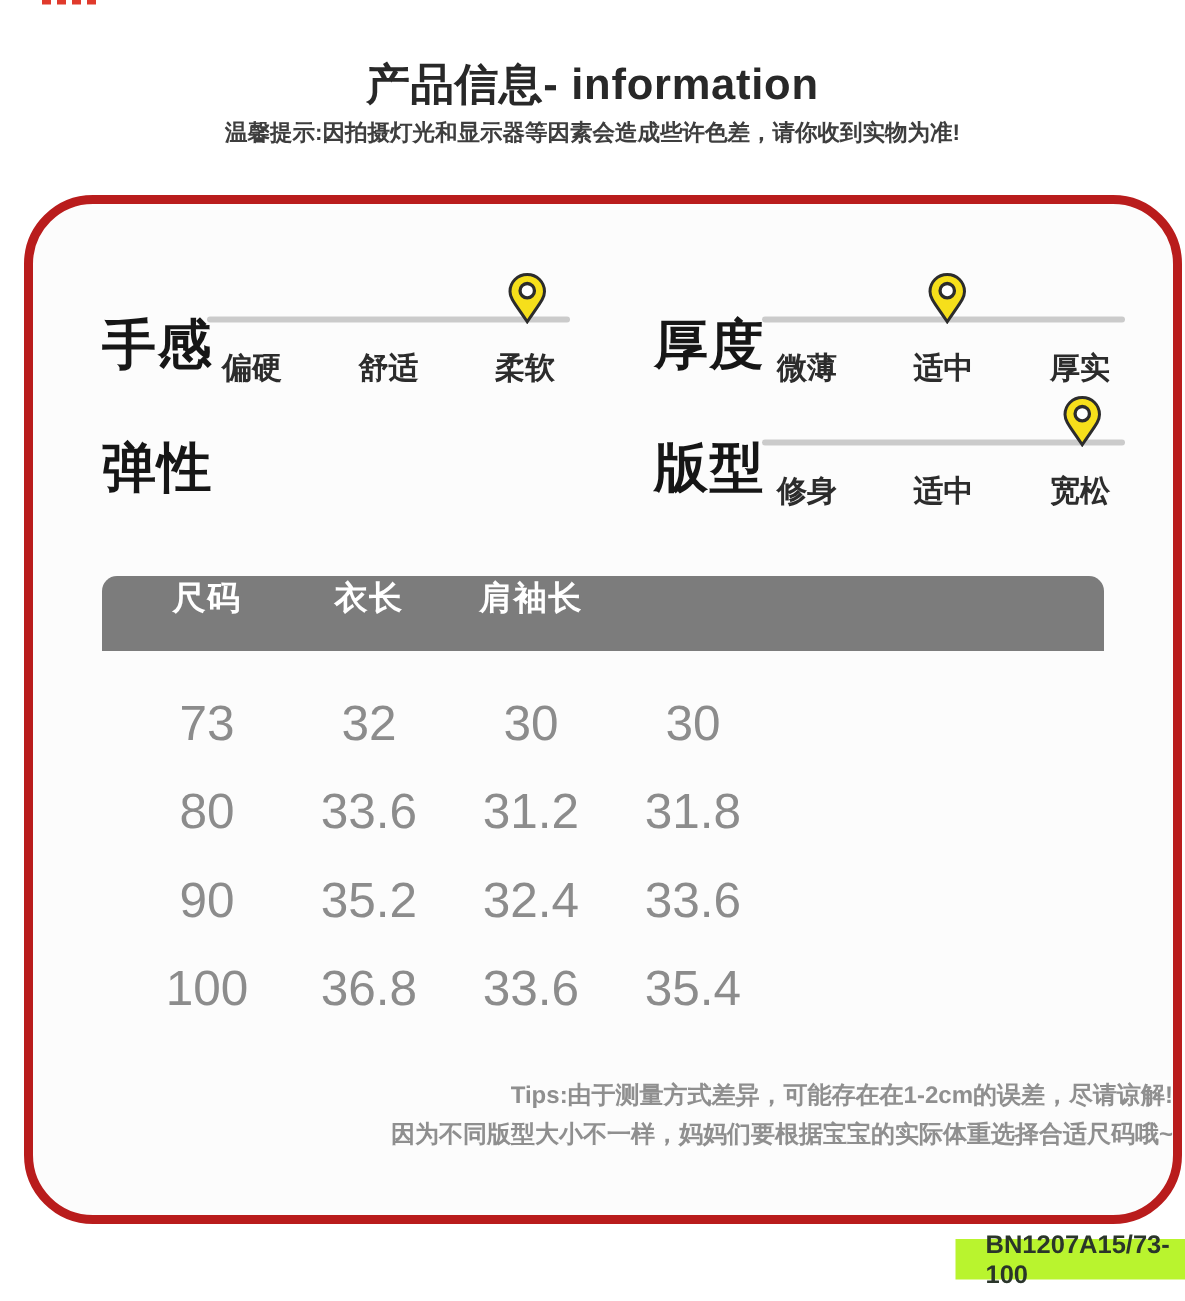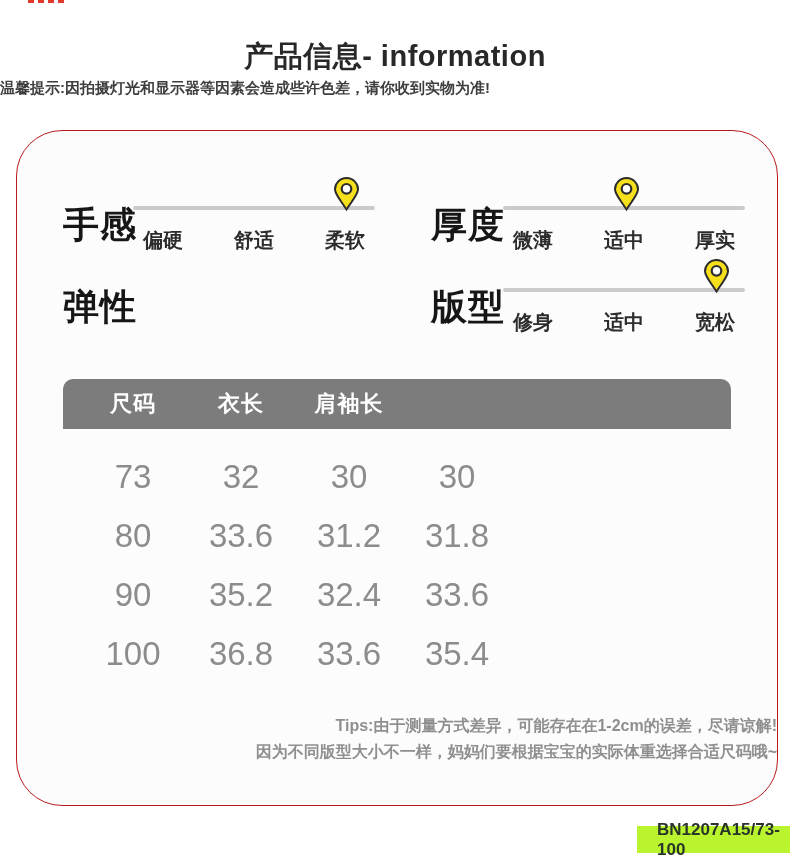--- a/index.html
+++ b/index.html
@@ -5,25 +5,25 @@
   html,body{margin:0;padding:0;background:#ffffff;}
   .page{
     position:relative;width:790px;height:867px;overflow:hidden;background:#ffffff;
     font-family:"Liberation Sans","DejaVu Sans",sans-serif;
   }
   
   .top-dash{position:absolute;left:28px;top:0;width:36px;height:0;border-top:3px dashed var(--dash-red,#e03a2c);}
   
   .title{position:absolute;left:0;right:0;top:33px;margin:4px;text-align:center;
     font-size:29px;font-weight:bold;color:#282828;letter-spacing:.5px;}
-  .subtitle{position:absolute;left:0;right:0;top:79px;
+  .subtitle{position:absolute;left:0;right:0;top:79px;text-align:center;
     font-size:15px;font-weight:bold;color:#3e3e3e;}
   
   .card{position:absolute;left:16px;top:130px;width:760px;height:674px;
-    border:1px solid #b91c1c;border-radius:46px;background:#fcfcfc;}
+    border:6px solid #b91c1c;border-radius:46px;background:#fcfcfc;}
   
   .attr-label{position:absolute;font-size:36px;font-weight:800;color:#161616;line-height:1;letter-spacing:1px;}
   .al-0{left:46px;top:76px;}
   .al-1{left:414px;top:76px;}
   .al-2{left:46px;top:158px;}
   .al-3{left:414px;top:158px;}
   
   .slider-group{position:absolute;width:258px;height:82px;}
   .sg-0{left:108px;top:46px;}
   .sg-1{left:478px;top:46px;}
@@ -34,21 +34,21 @@
   .pin svg{display:block;}
   .sg-0 .pin{left:208px;}
   .sg-1 .pin{left:118px;}
   .sg-2 .pin{left:116px;}
   .sg-3 .pin{left:208px;}
   .opts{position:absolute;top:50px;left:0;right:0;display:flex;justify-content:space-between;font-weight:bold;}
   .opt{width:76px;text-align:center;font-size:20px;color:#2c2c2c;}
   
   .table-header{position:absolute;left:46px;top:248px;width:668px;height:50px;
     background:var(--table-header-bg,#7c7c7c);border-radius:10px 10px 0 0;
-    display:flex;align-items:center;padding-left:16px;box-sizing:border-box;}
+    display:flex;align-items:flex-start;padding-left:16px;box-sizing:border-box;}
   .th-cell{width:108px;text-align:center;font-size:22px;font-weight:bold;color:#ffffff;letter-spacing:1px;}
   .table-body{position:absolute;left:46px;top:316px;width:668px;}
   .t-row{display:flex;align-items:center;height:59px;padding-left:16px;}
   .td-cell{width:108px;text-align:center;font-size:33px;color:#8c8c8c;}
   
   .tips{position:absolute;left:0;right:0;top:582px;text-align:right;
     font-size:16px;font-weight:bold;color:#8f8f8f;line-height:26px;}
   
   .badge{position:absolute;left:637px;top:826px;width:139px;height:27px;
     background:var(--badge-bg,#b9f42e);color:#2a352a;font-size:17px;font-weight:bold;

